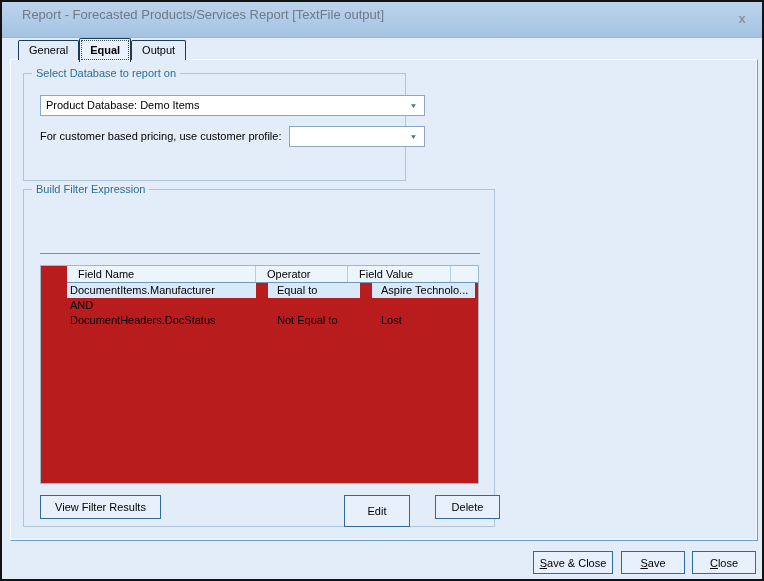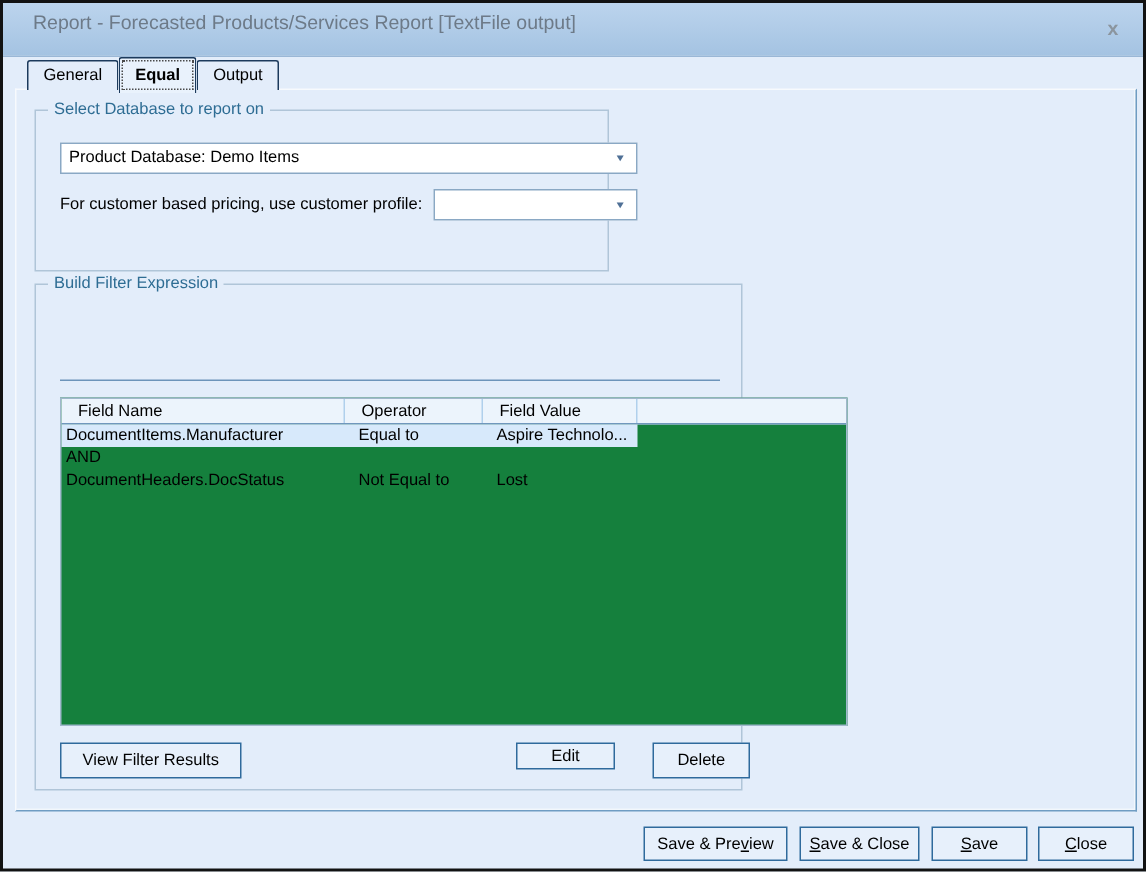--- a/index.html
+++ b/index.html
@@ -73,34 +73,34 @@
   
   .btn {
     position:absolute; background:#e7f0fb; border:1px solid #2f6a9c;
     text-align:center; color:#000; font-size:11px; cursor:default;
     display:flex; align-items:center; justify-content:center;
   }
   .op-btn { top:33px; width:82px; height:23px;margin-top:45px; }
   .sep-line { position:absolute; left:16px; top:63px; width:440px; height:1px; background:#6d94ba; }
   
   .ftable {
-    position:absolute; left:16px; top:75px; width:525px; height:219px;
-    background:#15803d; border:1px solid #9fb7cb;
+    position:absolute; left:16px; top:75px; width:439px; height:219px;
+    background:#b91c1c; border:1px solid #9fb7cb;padding-left:26px;
   }
   .frow { display:grid; grid-template-columns:189px 92px 103px 1fr; }
   .fhead { background:#ecf4fc; height:17px; line-height:16px; border-bottom:1px solid #7097bd; }
   .fhead .fcell { border-right:1px solid #b0d0ec; padding-left:11px; }
   .fhead .fcell:last-child { border-right:none; }
-  .fbody-row { height:15px; line-height:15px; }
+  .fbody-row { height:15px; line-height:15px;gap:12px; }
   .fbody-row .fcell { padding-left:3px; overflow:hidden; white-space:nowrap; }
   .fbody-row .fcell:nth-child(2), .fbody-row .fcell:nth-child(3) { padding-left:9px; }
   .fbody-row.selected .fcell.hl { background:#d7e9fb; }
   
   .btn-viewresults { left:16px; top:305px; width:121px; height:24px; }
-  .btn-edit { left:320px; top:305px; width:66px; height:18px;text-align:right; }
+  .btn-edit { left:320px; top:305px; width:66px; height:32px;text-align:right; }
   .btn-delete { left:411px; top:305px; width:65px; height:24px; }
   
   .footer-btn { top:549px; height:23px; }
   .btn-savepreview { left:427px; width:96px; }
   .btn-saveclose { left:531px; width:80px; }
   .btn-save { left:619px; width:64px; }
   .btn-close { left:690px; width:64px; }
 </style>
 </head>
 <body>
@@ -177,25 +177,20 @@
         </div>
       </div>
 
       <div class="btn btn-viewresults">View Filter Results</div>
       <div class="btn btn-edit">Edit</div>
       <div class="btn btn-delete">Delete</div>
     </div>
 
   </div>
 
-  <div class="btn footer-btn btn-savepreview">
-      <span>Save &amp; Pre</span>
-      <span style="text-decoration: underline;">v</span>
-      <span>iew</span>
-    </div>
   <div class="btn footer-btn btn-saveclose">
       <span style="text-decoration: underline;">S</span>
       <span>ave &amp; Close</span>
     </div>
   <div class="btn footer-btn btn-save">
       <span style="text-decoration: underline;">S</span>
       <span>ave</span>
     </div>
   <div class="btn footer-btn btn-close">
       <span style="text-decoration: underline;">C</span>

